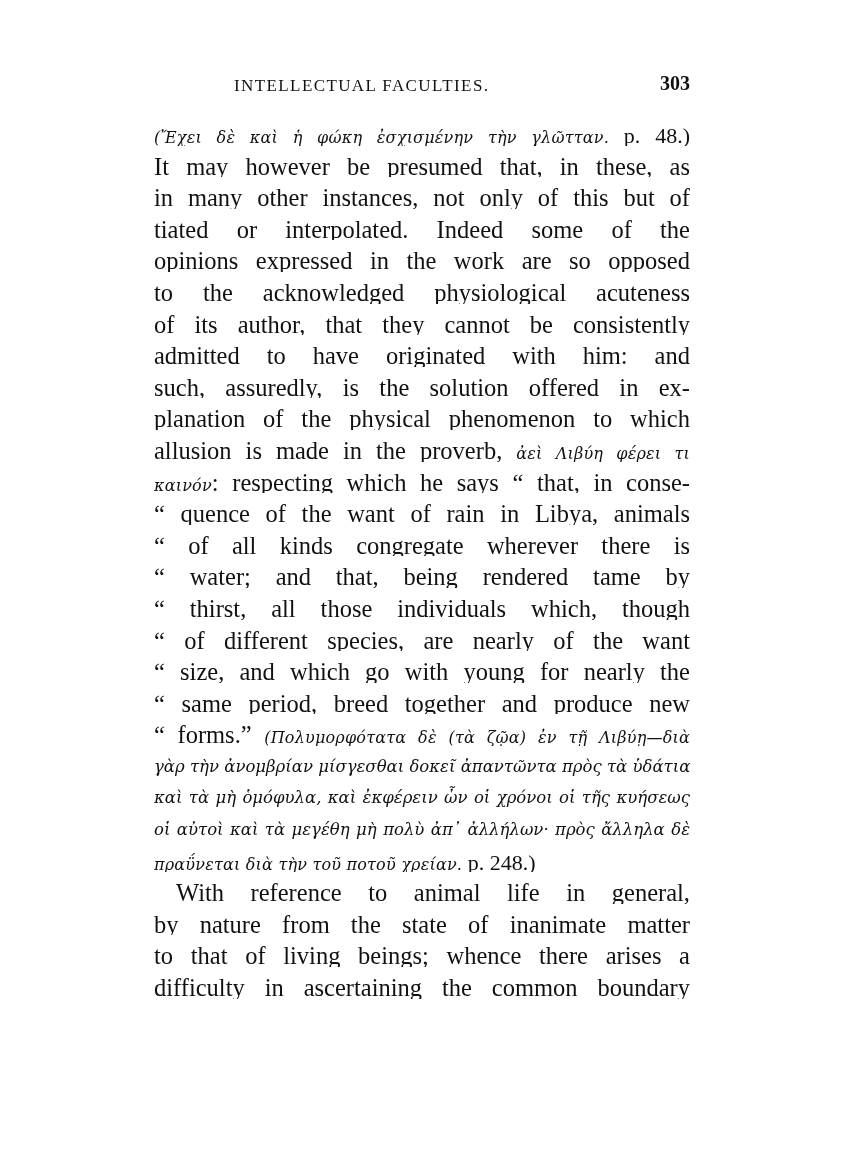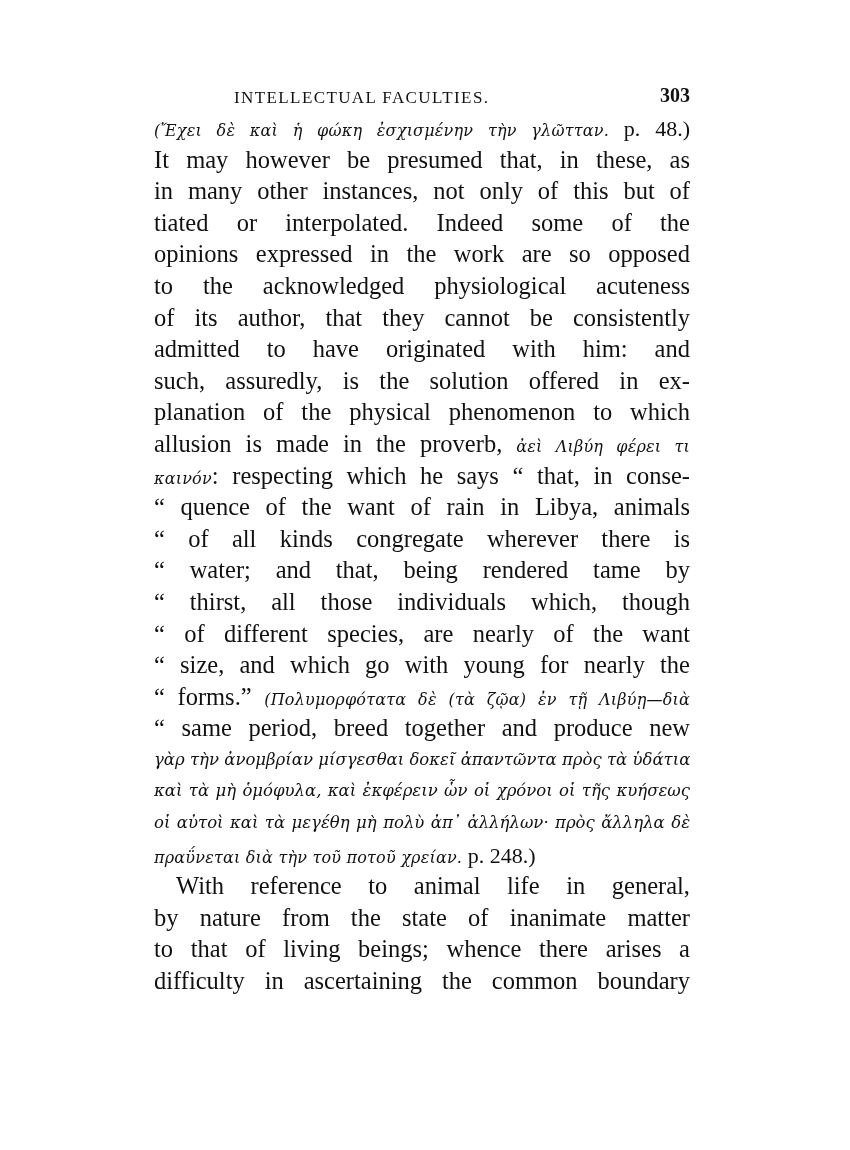--- a/index.html
+++ b/index.html
@@ -16,21 +16,21 @@
       font-family: "DejaVu Serif", "Liberation Serif", serif;
     }
     .page {
       position: absolute;
       left: 154px;
       top: 0;
       width: 536px;
     }
     .running-head {
       position: absolute;
-      top: 84px;
+      top: 72px;
       left: 0;
       width: 536px;
       height: 30px;
       text-decoration: underline;
     }
     .running-title {
       position: absolute;
       left: 80px;
       top: 4px;
       font-family: "Liberation Serif", serif;
@@ -47,21 +47,21 @@
       font-weight: bold;
     }
     .body-text {
       position: absolute;
       top: 114px;
       left: 0;
       width: 536px;
     }
     .line {
       height: 31.6px;
-      line-height: 27px;
+      line-height: 42px;
       font-family: "Liberation Serif", serif;
       font-size: 24.5px;
       white-space: nowrap;
       text-align: justify;
       text-align-last: justify;
       overflow: hidden;
     }
     .line.last {
       text-align-last: left;
     }
@@ -107,22 +107,22 @@
     <div class="line">such, assuredly, is the solution offered in ex-</div>
     <div class="line">planation of the physical phenomenon to which</div>
     <div class="line"><span>allusion is made in the proverb, </span><span class="greek">ἀεὶ Λιβύη φέρει τι</span></div>
     <div class="line"><span class="greek">καινόν</span><span>: respecting which he says “ that, in conse-</span></div>
     <div class="line">“ quence of the want of rain in Libya, animals</div>
     <div class="line">“ of all kinds congregate wherever there is</div>
     <div class="line">“ water; and that, being rendered tame by</div>
     <div class="line">“ thirst, all those individuals which, though</div>
     <div class="line">“ of different species, are nearly of the want</div>
     <div class="line">“ size, and which go with young for nearly the</div>
+    <div class="line">“ same period, breed together and produce new</div>
     <div class="line"><span>“ forms.” </span><span class="greek">(Πολυμορφότατα δὲ (τὰ ζῷα) ἐν τῇ Λιβύῃ—διὰ</span></div>
-    <div class="line">“ same period, breed together and produce new</div>
     <div class="line greek-line">γὰρ τὴν ἀνομβρίαν μίσγεσθαι δοκεῖ ἀπαντῶντα πρὸς τὰ ὑδάτια,</div>
     <div class="line greek-line">καὶ τὰ μὴ ὁμόφυλα, καὶ ἐκφέρειν ὧν οἱ χρόνοι οἱ τῆς κυήσεως</div>
     <div class="line greek-line">οἱ αὐτοὶ καὶ τὰ μεγέθη μὴ πολὺ ἀπ᾽ ἀλλήλων· πρὸς ἄλληλα δὲ</div>
     <div class="line last"><span class="greek">πραΰνεται διὰ τὴν τοῦ ποτοῦ χρείαν.</span><span class="ref"> p. 248.)</span></div>
     <div class="line indent">With reference to animal life in general,</div>
     <div class="line">by nature from the state of inanimate matter</div>
     <div class="line">to that of living beings; whence there arises a</div>
     <div class="line">difficulty in ascertaining the common boundary</div>
   </div>
 

